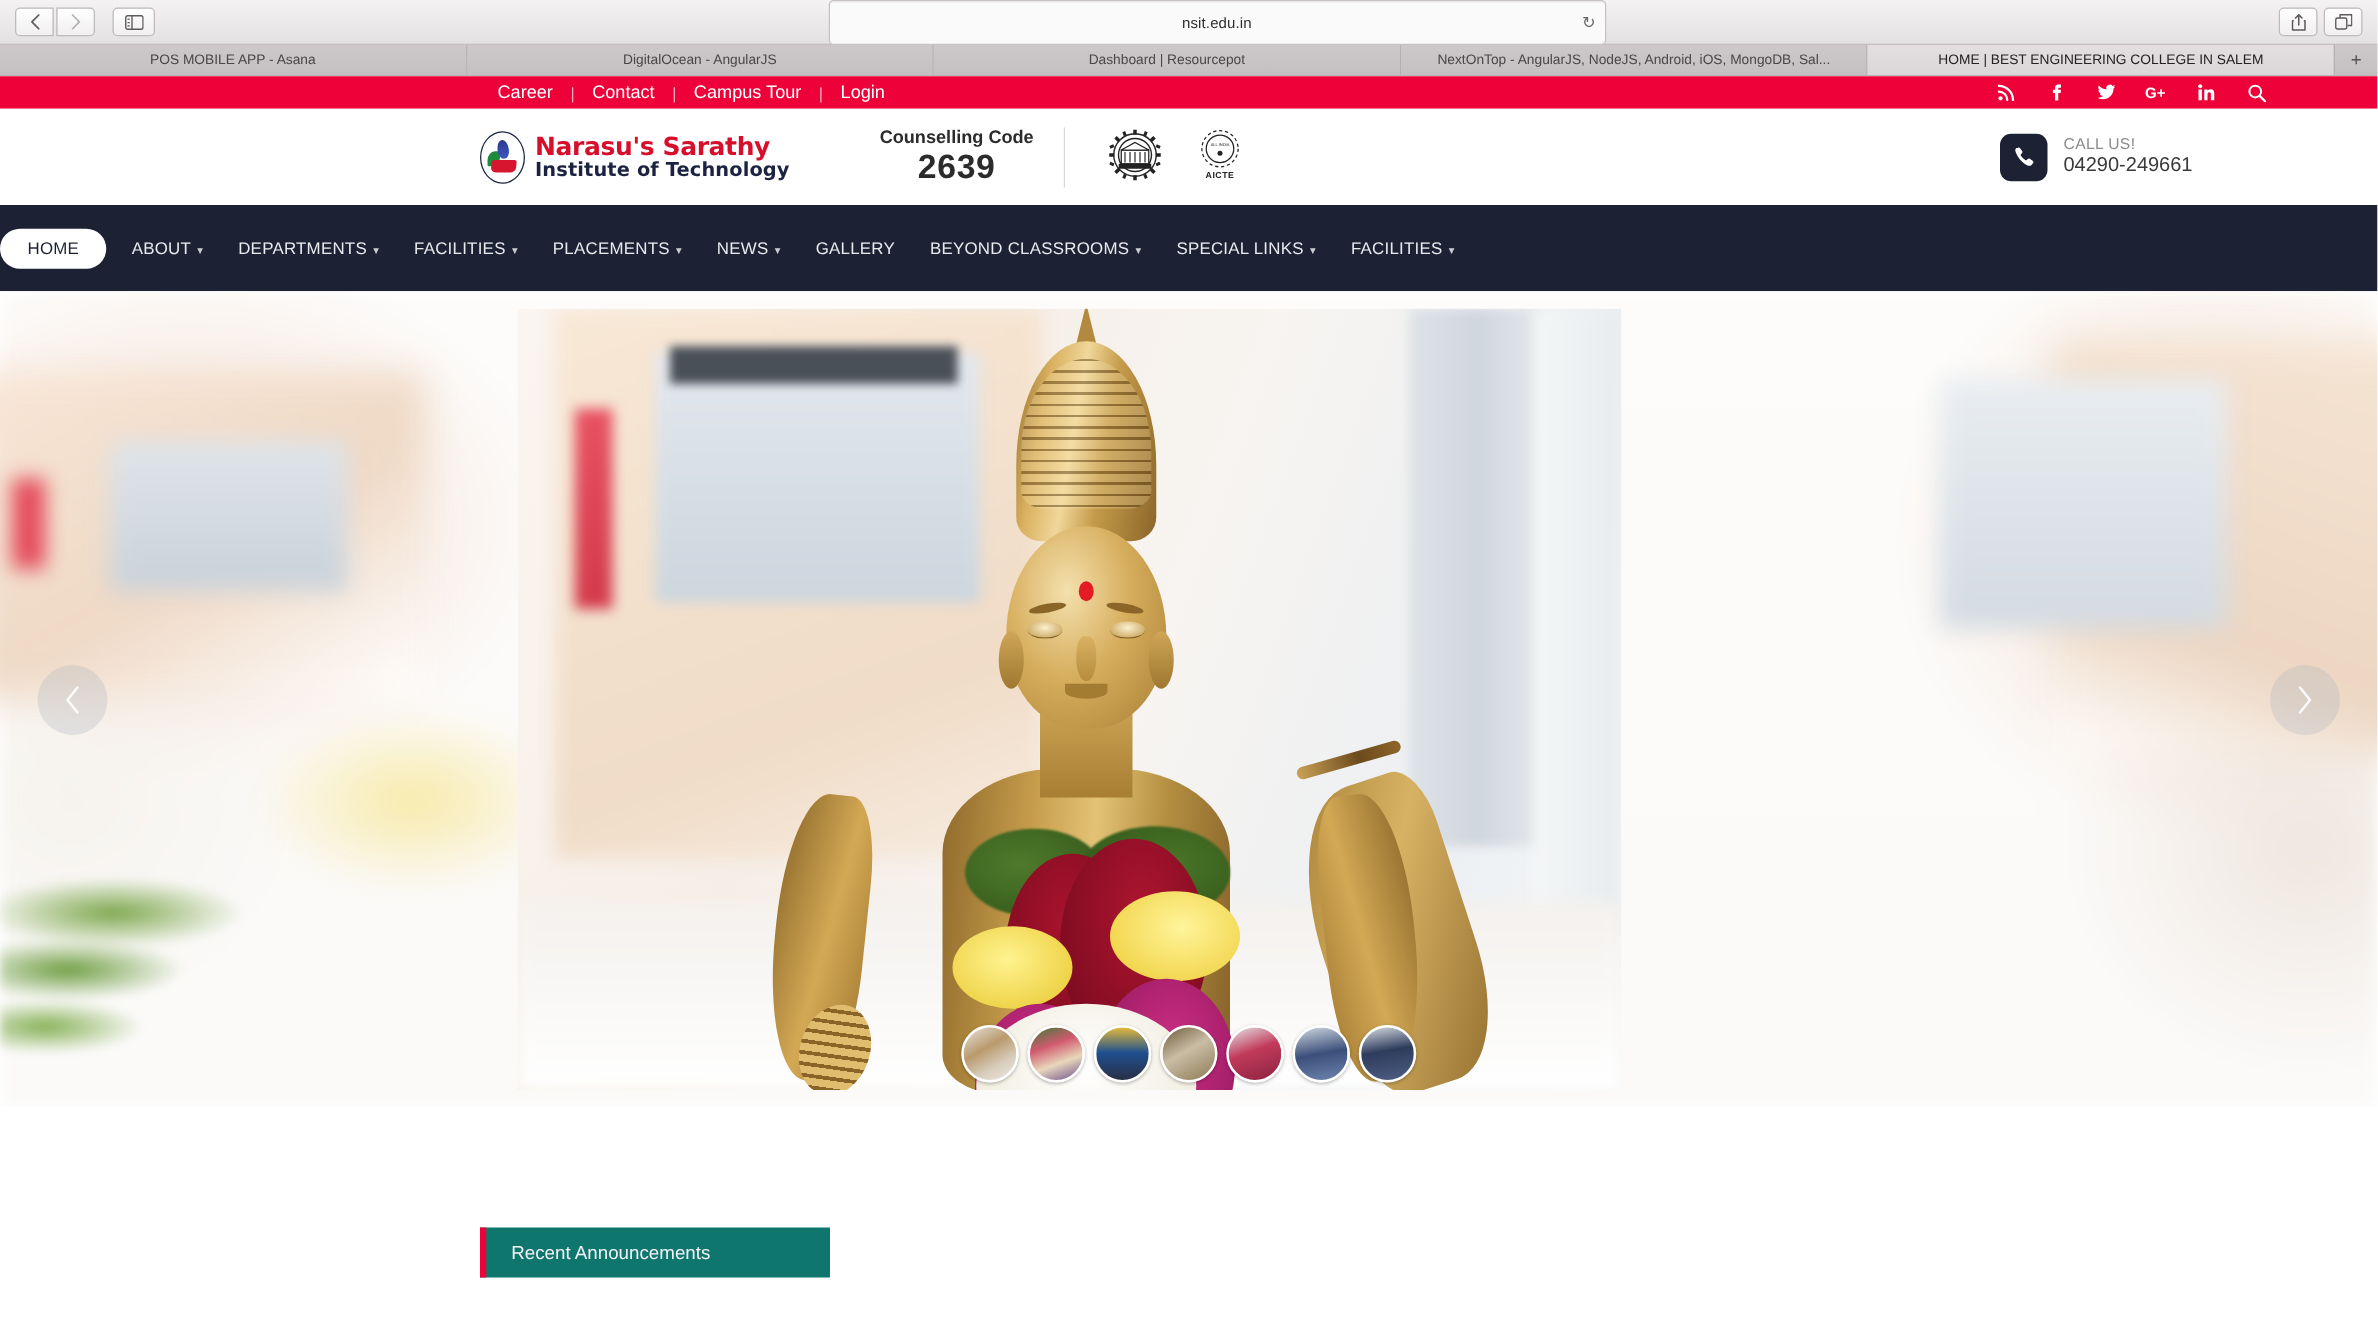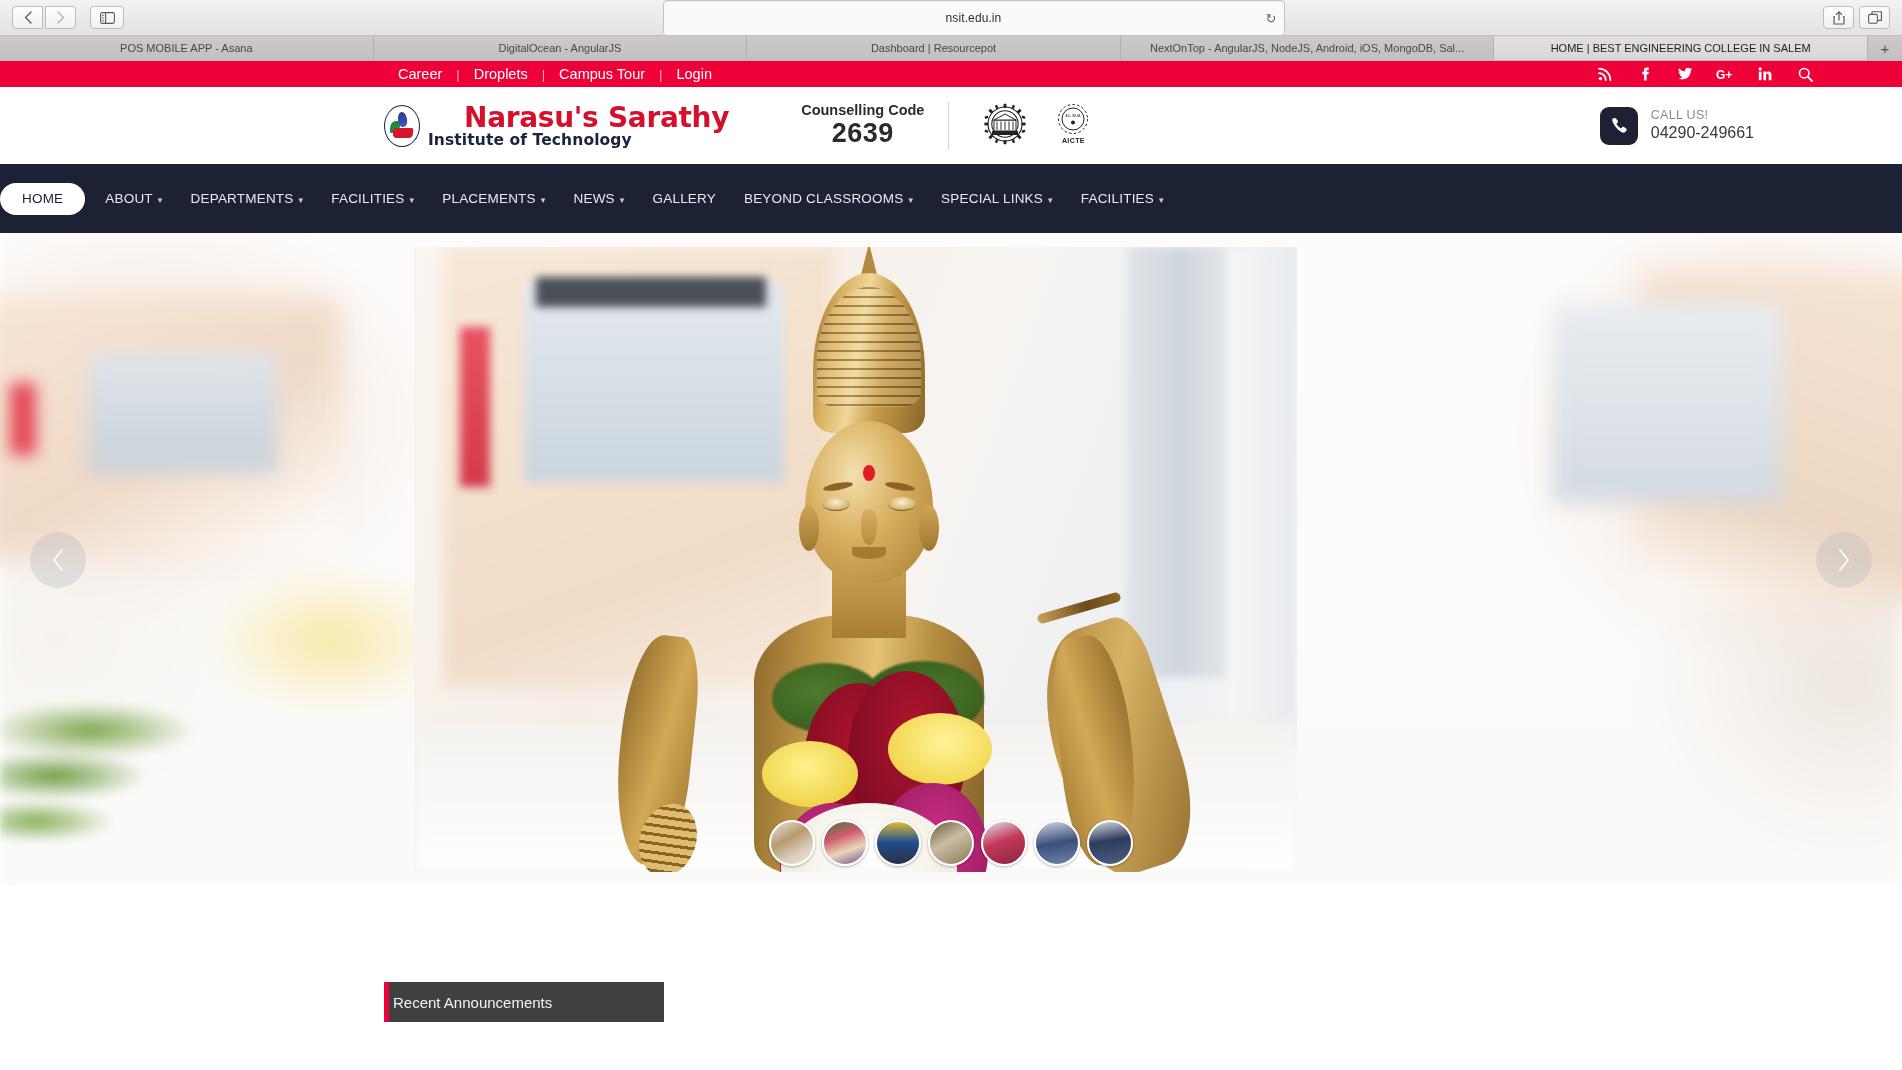--- a/index.html
+++ b/index.html
@@ -201,26 +201,25 @@
     transform: skewX(-6deg);
   }
   .logo-emblem .leaf {
     width: 10px; height: 12px;
     background: #1e8a3c;
     position: absolute; bottom: 13px; left: 5px;
     border-radius: 60% 10% 60% 10%;
   }
   .logo-text { line-height: 1.05; }
   .logo-line1 {
-    font-size: 28px;
+    font-size: 20px;
     font-weight: bold;
     color: #d6102c;
     font-family: "DejaVu Sans", sans-serif;
     letter-spacing: -0.3px;
-    margin-left: 36px;
   }
   .logo-line2 {
     font-size: 15.5px;
     font-weight: bold;
     color: #1b2340;
     font-family: "DejaVu Sans", sans-serif;
     letter-spacing: 0.1px;
   }
 
   .counsel {
@@ -577,25 +576,25 @@
   .t7 { background: linear-gradient(170deg,#d6dce3 0%, #2e3c5c 45%, #4d5f84 100%); }
 
   
   .content-area { background:#fff; height: 190px; position: relative; }
   .announce {
     position:absolute;
     left: 384px;
     top: 96px;
     width: 280px;
     height: 40px;
-    background: #404040;
+    background: #0f766e;
     border-left: 5px solid #ee0038;
     display: flex;
     align-items: center;
-    padding-left: 4px;
+    padding-left: 20px;
   }
   .announce-title { color: #f1f2f5; font-size: 15px; }
 </style>
 </head>
 <body>
 
 <div class="browser-chrome">
 
   <div class="toolbar">
     <div class="nav-btn-group">
@@ -654,21 +653,21 @@
     <div class="tab-add">+</div>
   </div>
 </div>
 
 <div class="page">
 
   <div class="topbar">
     <div class="topbar-links">
       <a>Career</a>
       <span class="topbar-sep">|</span>
-      <a>Droplets</a>
+      <a>Contact</a>
       <span class="topbar-sep">|</span>
       <a>Campus Tour</a>
       <span class="topbar-sep">|</span>
       <a>Login</a>
     </div>
 
     <div class="topbar-social">
       <span class="soc">
         <svg width="14" height="14" viewBox="0 0 14 14">
             <circle cx="2.4" cy="11.6" r="1.7" fill="#fff"></circle>

